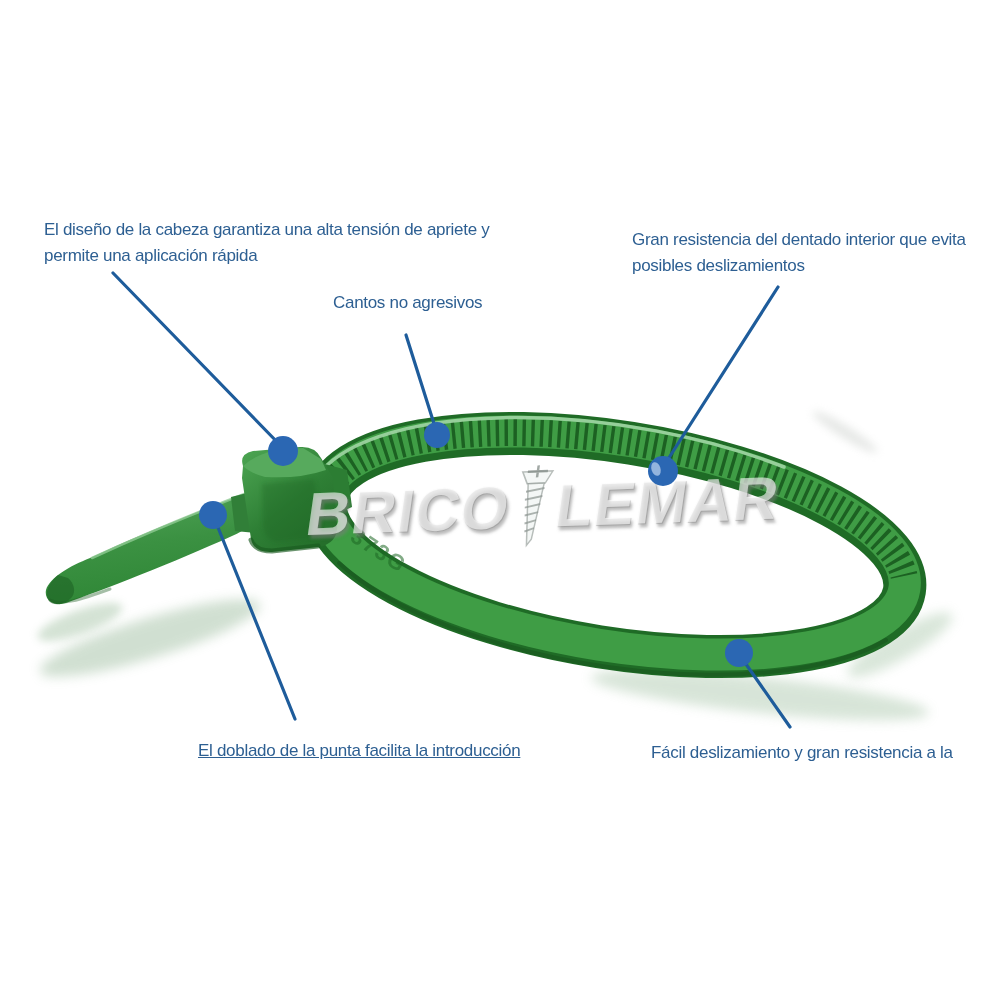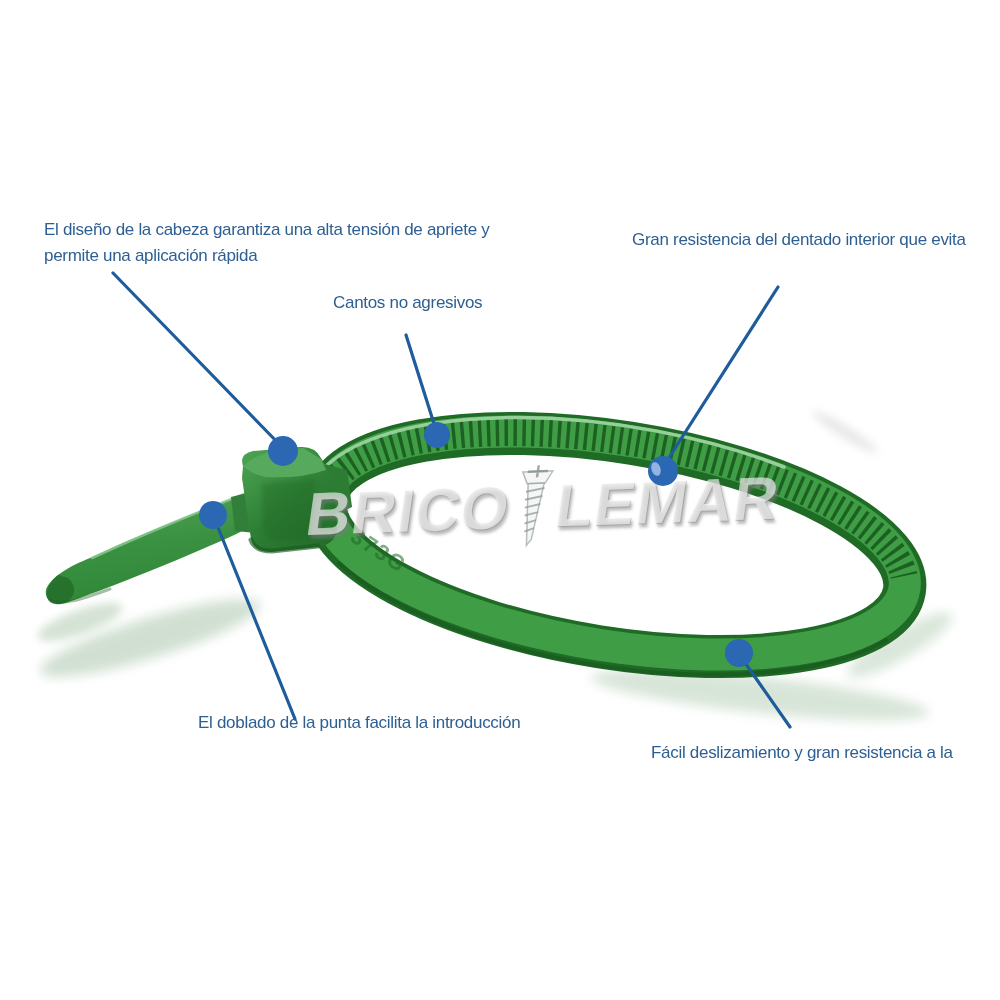--- a/index.html
+++ b/index.html
@@ -16,21 +16,21 @@
     color:var(--label-blue,#2d5f92);
     font-size:17px;
     letter-spacing:-0.3px;
     line-height:26px;
     font-weight:normal;
   }
   .label span{display:block;white-space:nowrap;}
   .label-head{left:44px;top:217px;}
   .label-inner-teeth{left:632px;top:227px;}
   .label-edges{left:333px;top:290px;}
-  .label-tip{left:198px;top:710px;}
+  .label-tip{left:198px;top:738px;text-decoration:underline;}
   .label-sliding{left:651px;top:740px;}
 
   
   .ring-base{fill:none;stroke:var(--tie-green-dark,#1f6b26);stroke-width:43;}
   .ring-face{fill:none;stroke:var(--tie-green,#3f9d45);stroke-width:32;}
   .serrations{fill:none;stroke:#1c6122;stroke-width:27;stroke-dasharray:3.4 5.4;}
   .edge-light{fill:none;stroke:var(--tie-green-light,#a6d8a9);stroke-width:3.5;opacity:.85;stroke-linecap:round;}
   .edge-dark{fill:none;stroke:var(--tie-green-deep,#17541d);stroke-width:4;opacity:.55;stroke-linecap:round;}
   .tail-fill{fill:url(#gTail);}
   .tail-light{fill:none;stroke:#90ca94;stroke-width:2.5;opacity:.8;stroke-linecap:round;}
@@ -152,20 +152,21 @@
   <circle class="marker" cx="739" cy="653" r="14"></circle>
 </svg>
 
 <div class="label label-head">
   <span>El diseño de la cabeza garantiza una alta tensión de apriete y</span>
   <span>permite una aplicación rápida</span>
 </div>
 
 <div class="label label-inner-teeth">
   <span>Gran resistencia del dentado interior que evita</span>
+  <span>posibles deslizamientos</span>
 </div>
 
 <div class="label label-edges">
   <span>Cantos no agresivos</span>
 </div>
 
 <div class="label label-tip">
   <span>El doblado de la punta facilita la introducción</span>
 </div>
 

